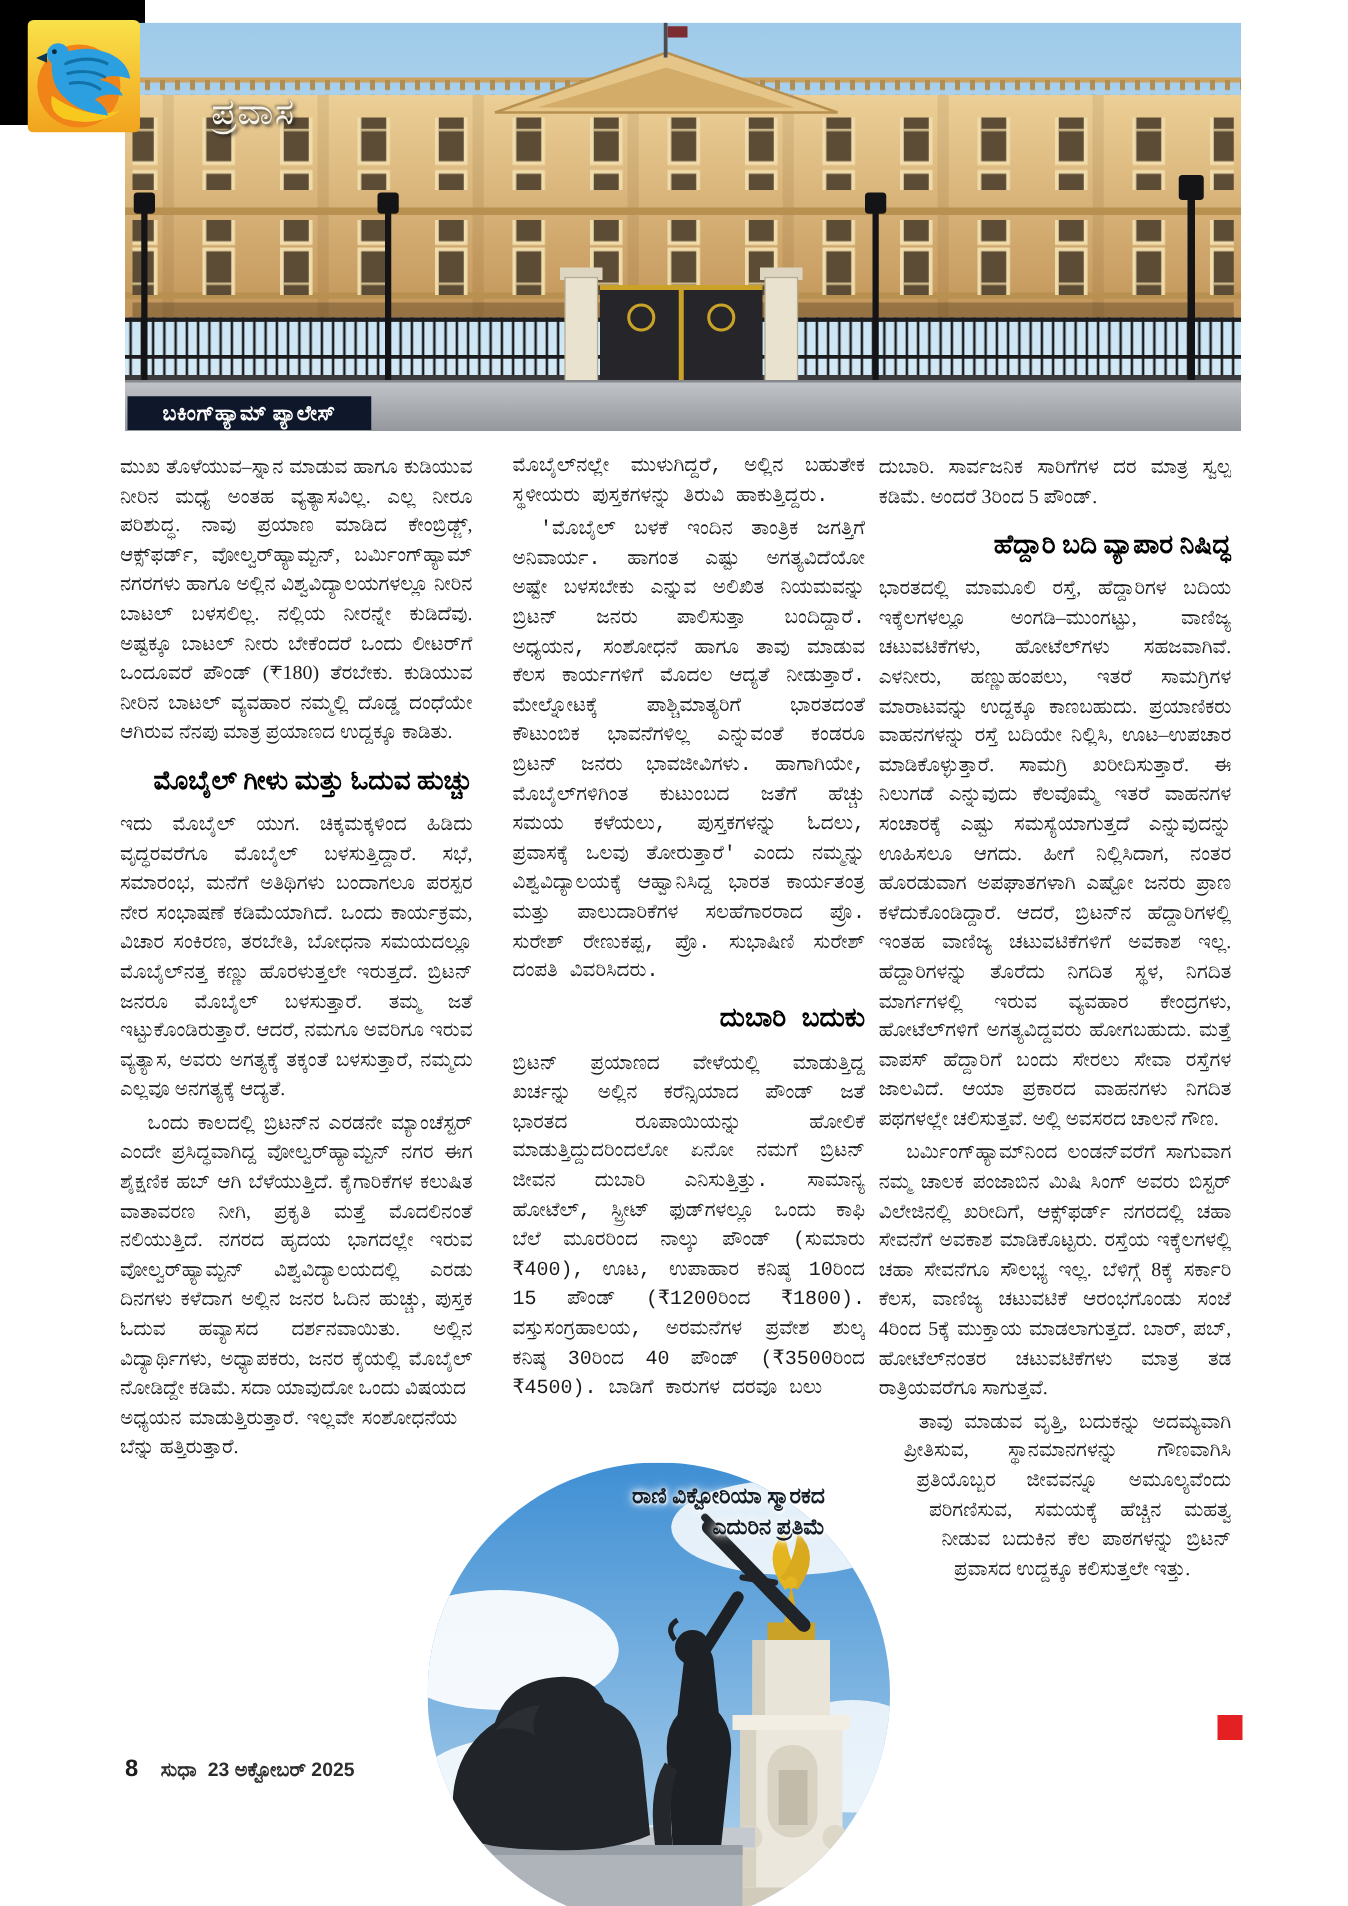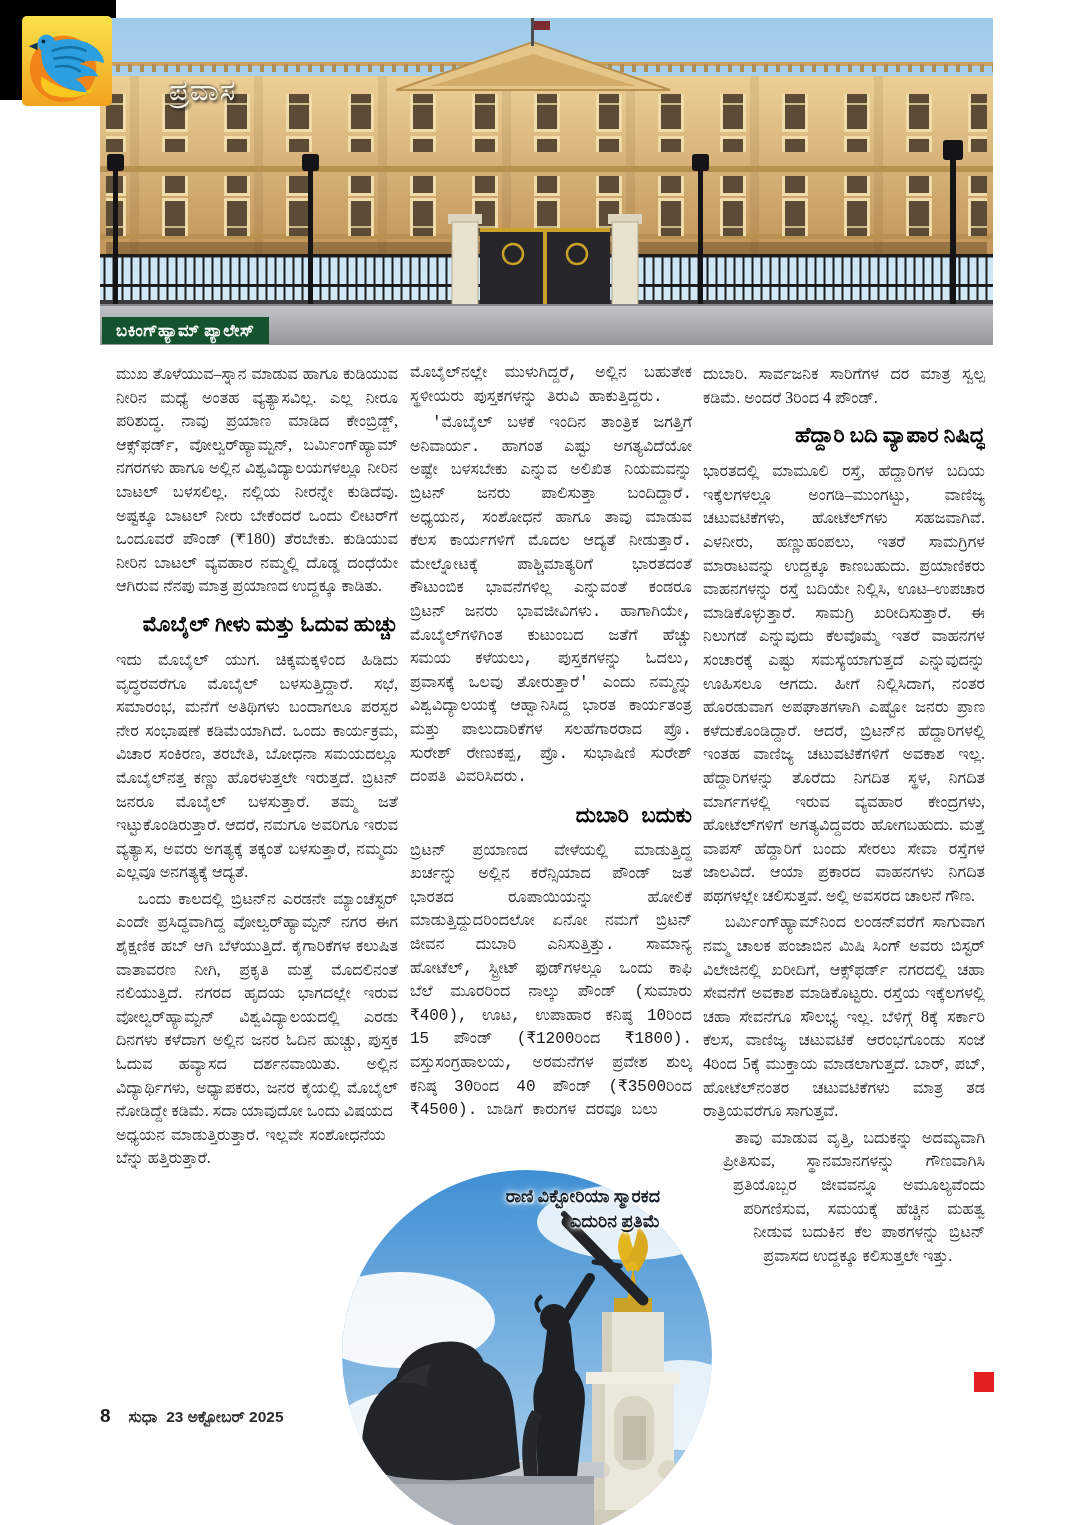--- a/index.html
+++ b/index.html
@@ -9,27 +9,27 @@
   
   .logo-block{position:absolute;left:0;top:0;width:116px;height:100px;background:#000000;}
   .logo-sq{position:absolute;left:22px;top:16px;width:90px;height:90px;z-index:4;}
 
   
   .hero{position:absolute;left:100px;top:18px;width:893px;height:327px;overflow:hidden;z-index:1;}
   .section-label{position:absolute;left:124px;top:74px;z-index:5;font-size:29px;font-weight:normal;
         color:#f7f3e8;letter-spacing:1px;
         text-shadow:2px 2px 3px rgba(25,25,25,.9),-1px -1px 2px rgba(25,25,25,.6);margin-left:45px;}
   .hero-caption{position:absolute;left:102px;top:317px;z-index:5;height:27px;line-height:27px;
-        background:#14532d;color:#ffffff;font-size:16.5px;font-weight:bold;padding:0 14px;
+        background:#0f172a;color:#ffffff;font-size:16.5px;font-weight:bold;padding:0 28px;
         letter-spacing:.5px;}
 
   
   .col{position:absolute;top:362px;width:282px;font-size:16px;line-height:23.6px;
        text-align:justify;color:#1b1b1b;overflow:hidden;z-index:2;}
-  .col1{left:116px;height:1048px;}
+  .col1{left:96px;height:1048px;}
   .col2{left:410px;height:812px;font-family:Liberation Mono, monospace;}
   .col3{left:703px;height:1004px;}
   p.body{margin:0 0 3px 0;}
   p.indent{text-indent:22px;}
   .subhead{font-size:21px;line-height:27px;font-weight:bold;color:#000000;
            margin:13px 0 10px 0;text-align:right;}
 
   
   .wrap-right{float:right;width:60px;height:420px;
       shape-outside:polygon(100% 0,100% 52%,0 100%,100% 100%);}
@@ -172,21 +172,21 @@
   </div>
 
   <div class="col col2">
     <p class="body">ಮೊಬೈಲ್‌ನಲ್ಲೇ ಮುಳುಗಿದ್ದರೆ, ಅಲ್ಲಿನ ಬಹುತೇಕ ಸ್ಥಳೀಯರು ಪುಸ್ತಕಗಳನ್ನು ತಿರುವಿ ಹಾಕುತ್ತಿದ್ದರು.</p>
     <p class="body indent">'ಮೊಬೈಲ್ ಬಳಕೆ ಇಂದಿನ ತಾಂತ್ರಿಕ ಜಗತ್ತಿಗೆ ಅನಿವಾರ್ಯ. ಹಾಗಂತ ಎಷ್ಟು ಅಗತ್ಯವಿದೆಯೋ ಅಷ್ಟೇ ಬಳಸಬೇಕು ಎನ್ನುವ ಅಲಿಖಿತ ನಿಯಮವನ್ನು ಬ್ರಿಟನ್ ಜನರು ಪಾಲಿಸುತ್ತಾ ಬಂದಿದ್ದಾರೆ. ಅಧ್ಯಯನ, ಸಂಶೋಧನೆ ಹಾಗೂ ತಾವು ಮಾಡುವ ಕೆಲಸ ಕಾರ್ಯಗಳಿಗೆ ಮೊದಲ ಆದ್ಯತೆ ನೀಡುತ್ತಾರೆ. ಮೇಲ್ನೋಟಕ್ಕೆ ಪಾಶ್ಚಿಮಾತ್ಯರಿಗೆ ಭಾರತದಂತೆ ಕೌಟುಂಬಿಕ ಭಾವನೆಗಳಿಲ್ಲ ಎನ್ನುವಂತೆ ಕಂಡರೂ ಬ್ರಿಟನ್ ಜನರು ಭಾವಜೀವಿಗಳು. ಹಾಗಾಗಿಯೇ, ಮೊಬೈಲ್‌ಗಳಿಗಿಂತ ಕುಟುಂಬದ ಜತೆಗೆ ಹೆಚ್ಚು ಸಮಯ ಕಳೆಯಲು, ಪುಸ್ತಕಗಳನ್ನು ಓದಲು, ಪ್ರವಾಸಕ್ಕೆ ಒಲವು ತೋರುತ್ತಾರೆ' ಎಂದು ನಮ್ಮನ್ನು ವಿಶ್ವವಿದ್ಯಾಲಯಕ್ಕೆ ಆಹ್ವಾನಿಸಿದ್ದ ಭಾರತ ಕಾರ್ಯತಂತ್ರ ಮತ್ತು ಪಾಲುದಾರಿಕೆಗಳ ಸಲಹೆಗಾರರಾದ ಪ್ರೊ. ಸುರೇಶ್ ರೇಣುಕಪ್ಪ, ಪ್ರೊ. ಸುಭಾಷಿಣಿ ಸುರೇಶ್ ದಂಪತಿ ವಿವರಿಸಿದರು.</p>
     <h2 class="subhead">ದುಬಾರಿ ಬದುಕು</h2>
     <p class="body">ಬ್ರಿಟನ್ ಪ್ರಯಾಣದ ವೇಳೆಯಲ್ಲಿ ಮಾಡುತ್ತಿದ್ದ ಖರ್ಚನ್ನು ಅಲ್ಲಿನ ಕರೆನ್ಸಿಯಾದ ಪೌಂಡ್ ಜತೆ ಭಾರತದ ರೂಪಾಯಿಯನ್ನು ಹೋಲಿಕೆ ಮಾಡುತ್ತಿದ್ದುದರಿಂದಲೋ ಏನೋ ನಮಗೆ ಬ್ರಿಟನ್ ಜೀವನ ದುಬಾರಿ ಎನಿಸುತ್ತಿತ್ತು. ಸಾಮಾನ್ಯ ಹೋಟೆಲ್, ಸ್ಟ್ರೀಟ್ ಫುಡ್‌ಗಳಲ್ಲೂ ಒಂದು ಕಾಫಿ ಬೆಲೆ ಮೂರರಿಂದ ನಾಲ್ಕು ಪೌಂಡ್ (ಸುಮಾರು ₹400), ಊಟ, ಉಪಾಹಾರ ಕನಿಷ್ಠ 10ರಿಂದ 15 ಪೌಂಡ್ (₹1200ರಿಂದ ₹1800). ವಸ್ತುಸಂಗ್ರಹಾಲಯ, ಅರಮನೆಗಳ ಪ್ರವೇಶ ಶುಲ್ಕ ಕನಿಷ್ಠ 30ರಿಂದ 40 ಪೌಂಡ್ (₹3500ರಿಂದ ₹4500). ಬಾಡಿಗೆ ಕಾರುಗಳ ದರವೂ ಬಲು</p>
   </div>
 
   <div class="col col3">
-    <p class="body">ದುಬಾರಿ. ಸಾರ್ವಜನಿಕ ಸಾರಿಗೆಗಳ ದರ ಮಾತ್ರ ಸ್ವಲ್ಪ ಕಡಿಮೆ. ಅಂದರೆ 3ರಿಂದ 4 ಪೌಂಡ್.</p>
+    <p class="body">ದುಬಾರಿ. ಸಾರ್ವಜನಿಕ ಸಾರಿಗೆಗಳ ದರ ಮಾತ್ರ ಸ್ವಲ್ಪ ಕಡಿಮೆ. ಅಂದರೆ 3ರಿಂದ 5 ಪೌಂಡ್.</p>
     <h2 class="subhead">ಹೆದ್ದಾರಿ ಬದಿ ವ್ಯಾಪಾರ ನಿಷಿದ್ಧ</h2>
     <p class="body">ಭಾರತದಲ್ಲಿ ಮಾಮೂಲಿ ರಸ್ತೆ, ಹೆದ್ದಾರಿಗಳ ಬದಿಯ ಇಕ್ಕೆಲಗಳಲ್ಲೂ ಅಂಗಡಿ–ಮುಂಗಟ್ಟು, ವಾಣಿಜ್ಯ ಚಟುವಟಿಕೆಗಳು, ಹೋಟೆಲ್‌ಗಳು ಸಹಜವಾಗಿವೆ. ಎಳನೀರು, ಹಣ್ಣುಹಂಪಲು, ಇತರೆ ಸಾಮಗ್ರಿಗಳ ಮಾರಾಟವನ್ನು ಉದ್ದಕ್ಕೂ ಕಾಣಬಹುದು. ಪ್ರಯಾಣಿಕರು ವಾಹನಗಳನ್ನು ರಸ್ತೆ ಬದಿಯೇ ನಿಲ್ಲಿಸಿ, ಊಟ–ಉಪಚಾರ ಮಾಡಿಕೊಳ್ಳುತ್ತಾರೆ. ಸಾಮಗ್ರಿ ಖರೀದಿಸುತ್ತಾರೆ. ಈ ನಿಲುಗಡೆ ಎನ್ನುವುದು ಕೆಲವೊಮ್ಮೆ ಇತರೆ ವಾಹನಗಳ ಸಂಚಾರಕ್ಕೆ ಎಷ್ಟು ಸಮಸ್ಯೆಯಾಗುತ್ತದೆ ಎನ್ನುವುದನ್ನು ಊಹಿಸಲೂ ಆಗದು. ಹೀಗೆ ನಿಲ್ಲಿಸಿದಾಗ, ನಂತರ ಹೊರಡುವಾಗ ಅಪಘಾತಗಳಾಗಿ ಎಷ್ಟೋ ಜನರು ಪ್ರಾಣ ಕಳೆದುಕೊಂಡಿದ್ದಾರೆ. ಆದರೆ, ಬ್ರಿಟನ್‌ನ ಹೆದ್ದಾರಿಗಳಲ್ಲಿ ಇಂತಹ ವಾಣಿಜ್ಯ ಚಟುವಟಿಕೆಗಳಿಗೆ ಅವಕಾಶ ಇಲ್ಲ. ಹೆದ್ದಾರಿಗಳನ್ನು ತೊರೆದು ನಿಗದಿತ ಸ್ಥಳ, ನಿಗದಿತ ಮಾರ್ಗಗಳಲ್ಲಿ ಇರುವ ವ್ಯವಹಾರ ಕೇಂದ್ರಗಳು, ಹೋಟೆಲ್‌ಗಳಿಗೆ ಅಗತ್ಯವಿದ್ದವರು ಹೋಗಬಹುದು. ಮತ್ತೆ ವಾಪಸ್ ಹೆದ್ದಾರಿಗೆ ಬಂದು ಸೇರಲು ಸೇವಾ ರಸ್ತೆಗಳ ಜಾಲವಿದೆ. ಆಯಾ ಪ್ರಕಾರದ ವಾಹನಗಳು ನಿಗದಿತ ಪಥಗಳಲ್ಲೇ ಚಲಿಸುತ್ತವೆ. ಅಲ್ಲಿ ಅವಸರದ ಚಾಲನೆ ಗೌಣ.</p>
     <p class="body indent">ಬರ್ಮಿಂಗ್‌ಹ್ಯಾಮ್‌ನಿಂದ ಲಂಡನ್‌ವರೆಗೆ ಸಾಗುವಾಗ ನಮ್ಮ ಚಾಲಕ ಪಂಜಾಬಿನ ಮಿಷಿ ಸಿಂಗ್ ಅವರು ಬಿಸ್ಟರ್ ವಿಲೇಜಿನಲ್ಲಿ ಖರೀದಿಗೆ, ಆಕ್ಸ್‌ಫರ್ಡ್ ನಗರದಲ್ಲಿ ಚಹಾ ಸೇವನೆಗೆ ಅವಕಾಶ ಮಾಡಿಕೊಟ್ಟರು. ರಸ್ತೆಯ ಇಕ್ಕೆಲಗಳಲ್ಲಿ ಚಹಾ ಸೇವನೆಗೂ ಸೌಲಭ್ಯ ಇಲ್ಲ. ಬೆಳಿಗ್ಗೆ 8ಕ್ಕೆ ಸರ್ಕಾರಿ ಕೆಲಸ, ವಾಣಿಜ್ಯ ಚಟುವಟಿಕೆ ಆರಂಭಗೊಂಡು ಸಂಜೆ 4ರಿಂದ 5ಕ್ಕೆ ಮುಕ್ತಾಯ ಮಾಡಲಾಗುತ್ತದೆ. ಬಾರ್, ಪಬ್, ಹೋಟೆಲ್‌ನಂತರ ಚಟುವಟಿಕೆಗಳು ಮಾತ್ರ ತಡ ರಾತ್ರಿಯವರೆಗೂ ಸಾಗುತ್ತವೆ.</p>
     <div class="wrap-left"></div>
     <p class="body indent">ತಾವು ಮಾಡುವ ವೃತ್ತಿ, ಬದುಕನ್ನು ಅದಮ್ಯವಾಗಿ ಪ್ರೀತಿಸುವ, ಸ್ಥಾನಮಾನಗಳನ್ನು ಗೌಣವಾಗಿಸಿ ಪ್ರತಿಯೊಬ್ಬರ ಜೀವವನ್ನೂ ಅಮೂಲ್ಯವೆಂದು ಪರಿಗಣಿಸುವ, ಸಮಯಕ್ಕೆ ಹೆಚ್ಚಿನ ಮಹತ್ವ ನೀಡುವ ಬದುಕಿನ ಕೆಲ ಪಾಠಗಳನ್ನು ಬ್ರಿಟನ್ ಪ್ರವಾಸದ ಉದ್ದಕ್ಕೂ ಕಲಿಸುತ್ತಲೇ ಇತ್ತು.</p>
   </div>
 
   <div class="circle-photo">
     <svg width="370" height="370" viewBox="0 0 370 370">
       <defs>

